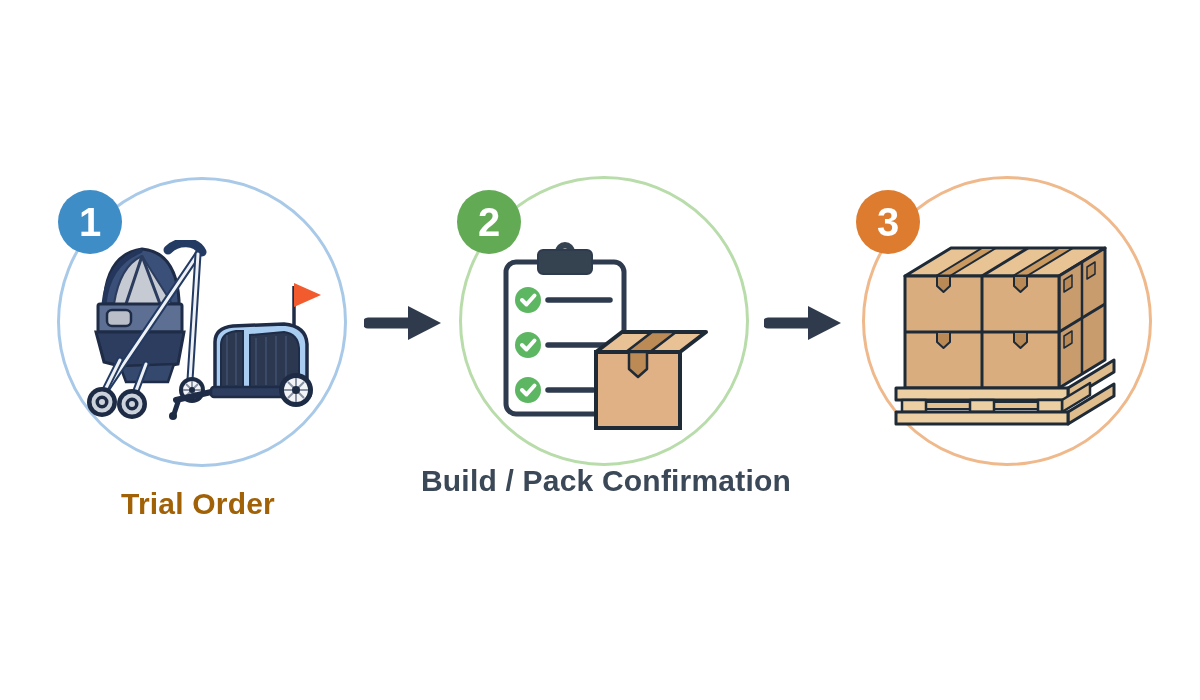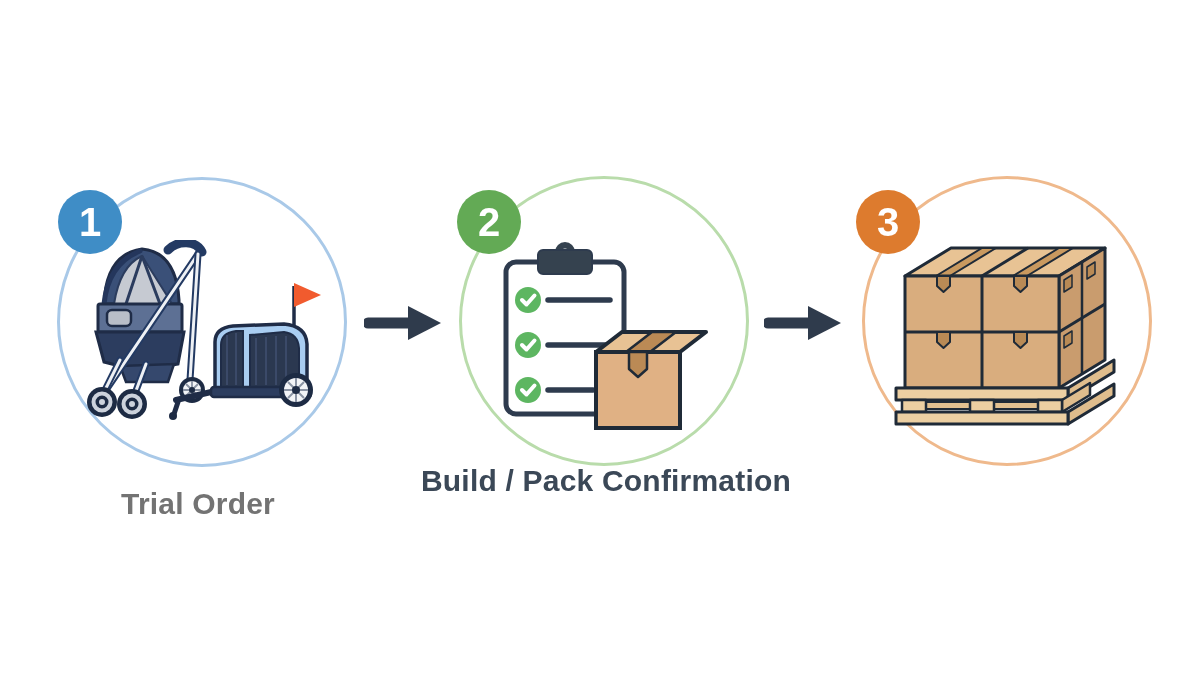--- a/index.html
+++ b/index.html
@@ -99,21 +99,21 @@
       <path d="M170,147 L170,95 L204,92 Q218,94 219,108 L219,147 Z" fill="#2b3850" stroke="#1f2c47" stroke-width="2"></path>
       <path d="M147,95 V145 M156,93 V145 M176,98 V145 M186,97 V145 M196,96 V145 M206,96 V145" stroke="#46567a" stroke-width="1.2" fill="none"></path>
       <rect x="131" y="147" width="100" height="10" rx="3" fill="#2c3d5f" stroke="#1f2c47" stroke-width="2.5"></rect>
 
       <circle cx="216" cy="150" r="17" fill="#1d2b44"></circle>
       <circle cx="216" cy="150" r="12" fill="#f2f4f7"></circle>
       <path d="M216,138 V162 M204,150 H228 M208,142 L224,158 M224,142 L208,158" stroke="#8a93a3" stroke-width="2"></path>
       <circle cx="216" cy="150" r="4" fill="#1d2b44"></circle>
     </g>
   </svg>
-  <div class="step-label" id="label-1" style="color: #737373;">Trial Order</div>
+  <div class="step-label" id="label-1" style="color: #a16207;">Trial Order</div>
 
   <svg class="flow-arrow" id="arrow-1" viewBox="0 0 80 40" style="color: rgb(47, 59, 76);">
     <line x1="4" y1="20" x2="48" y2="20" stroke="currentColor" stroke-width="11" stroke-linecap="round"></line>
     <polygon points="44,3 77,20 44,37" fill="currentColor"></polygon>
   </svg>
 
   <div class="step-ring" id="ring-2" style="border-color: rgb(185, 220, 171);"></div>
   <div class="step-badge" id="badge-2" style="background-color: rgb(99, 170, 85);">
     <span>2</span>
   </div>

